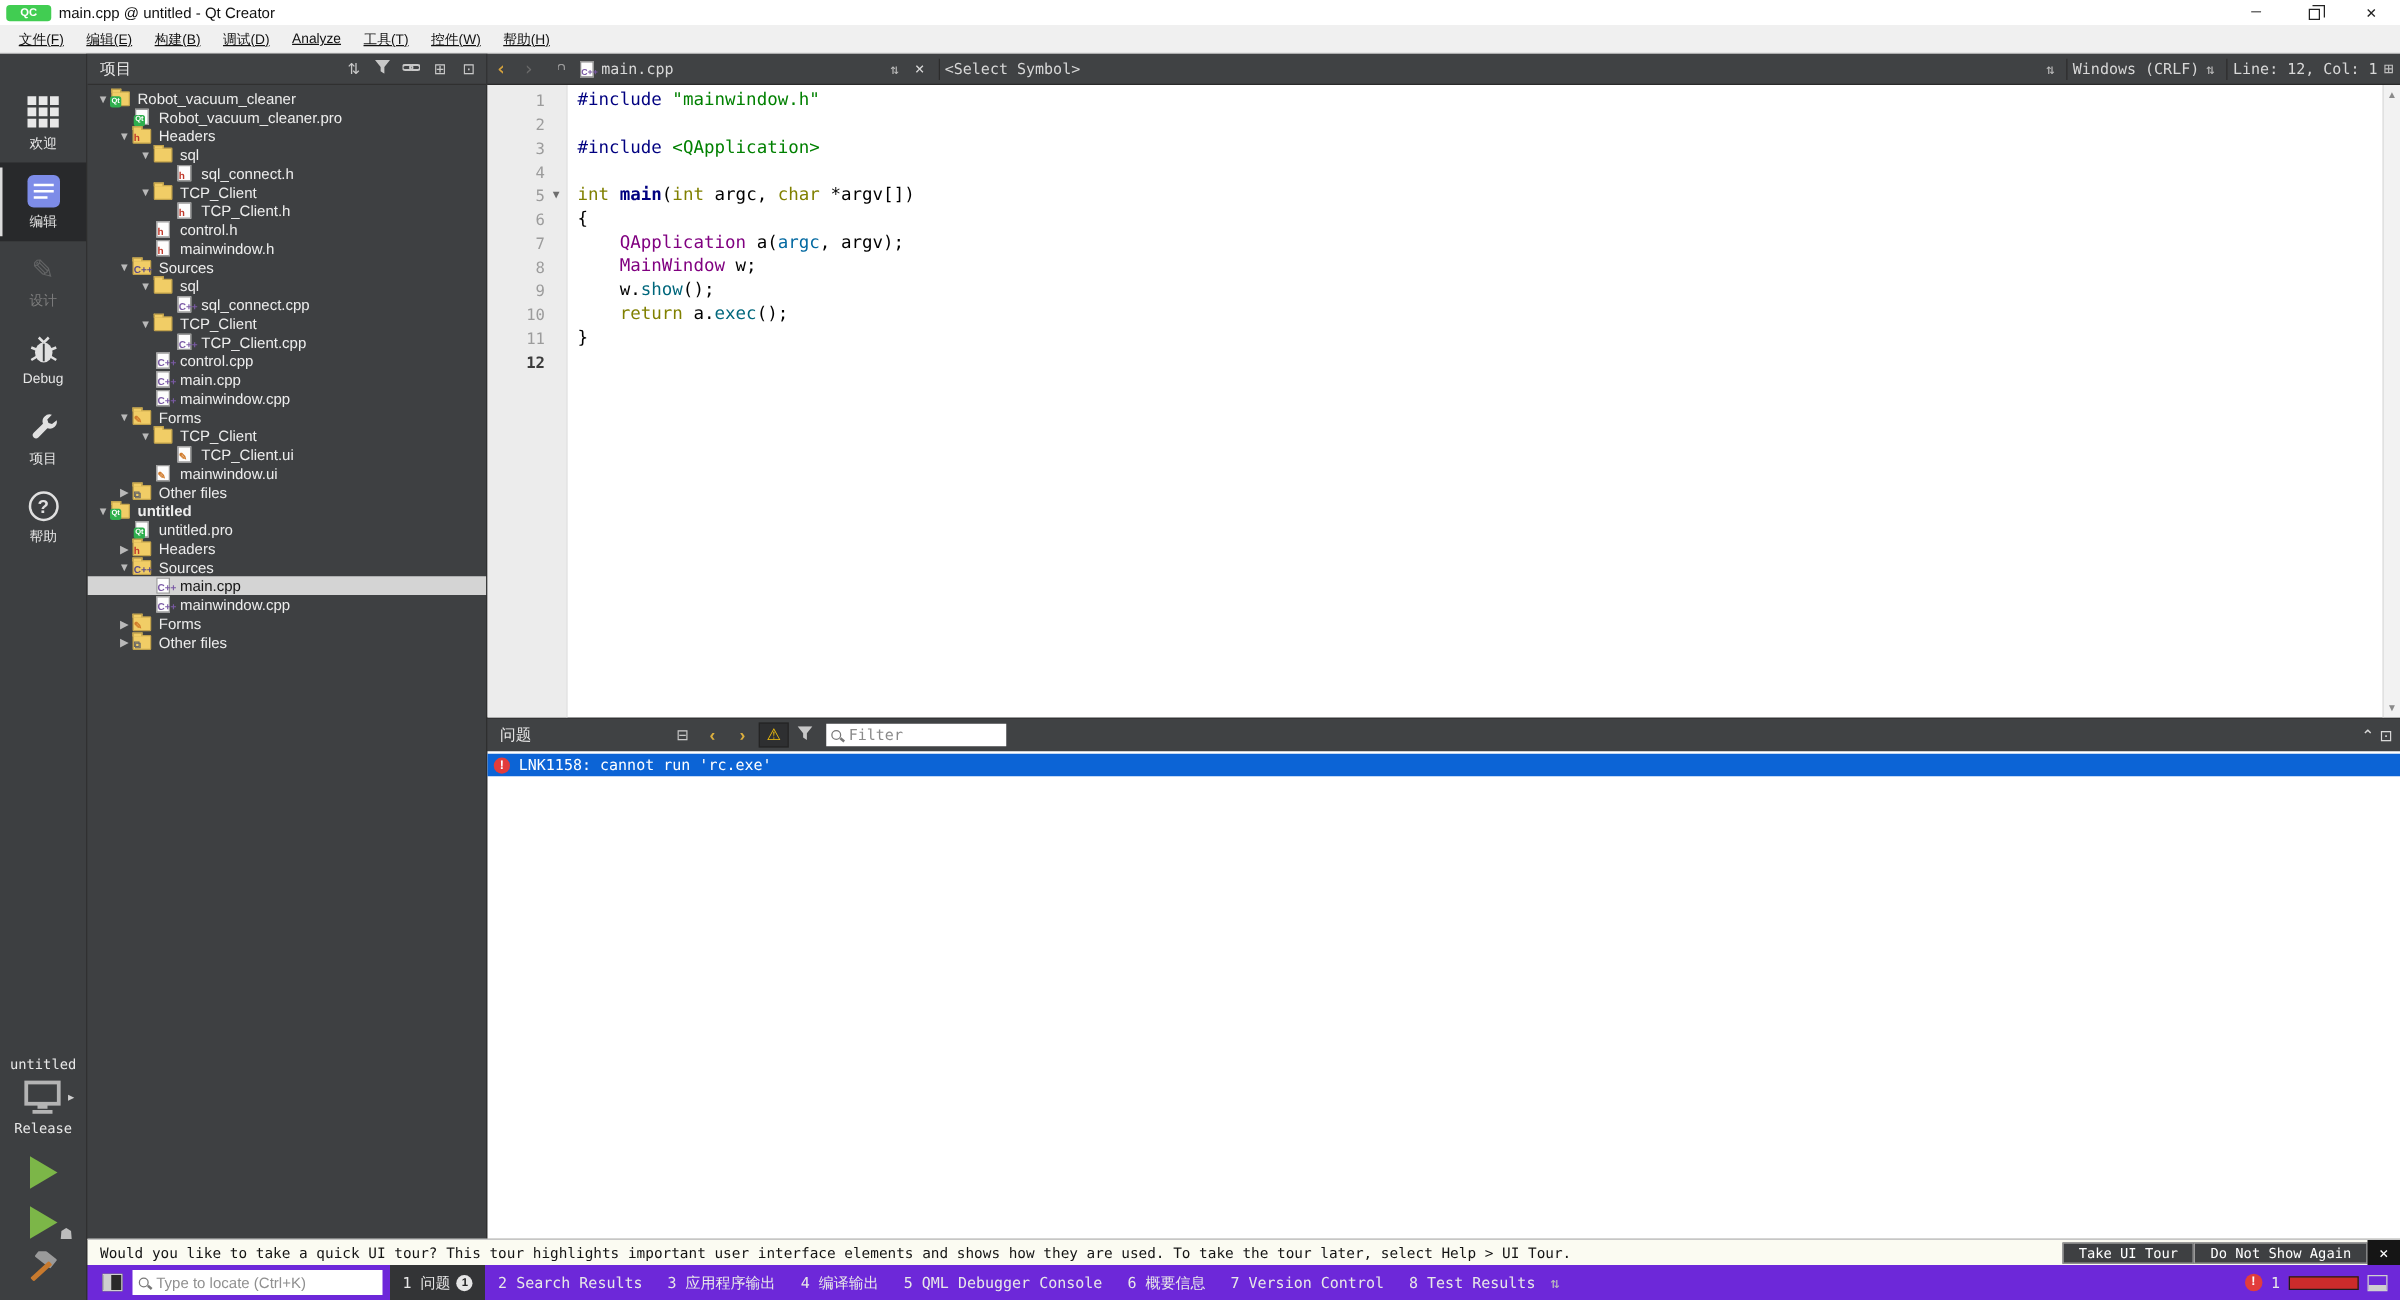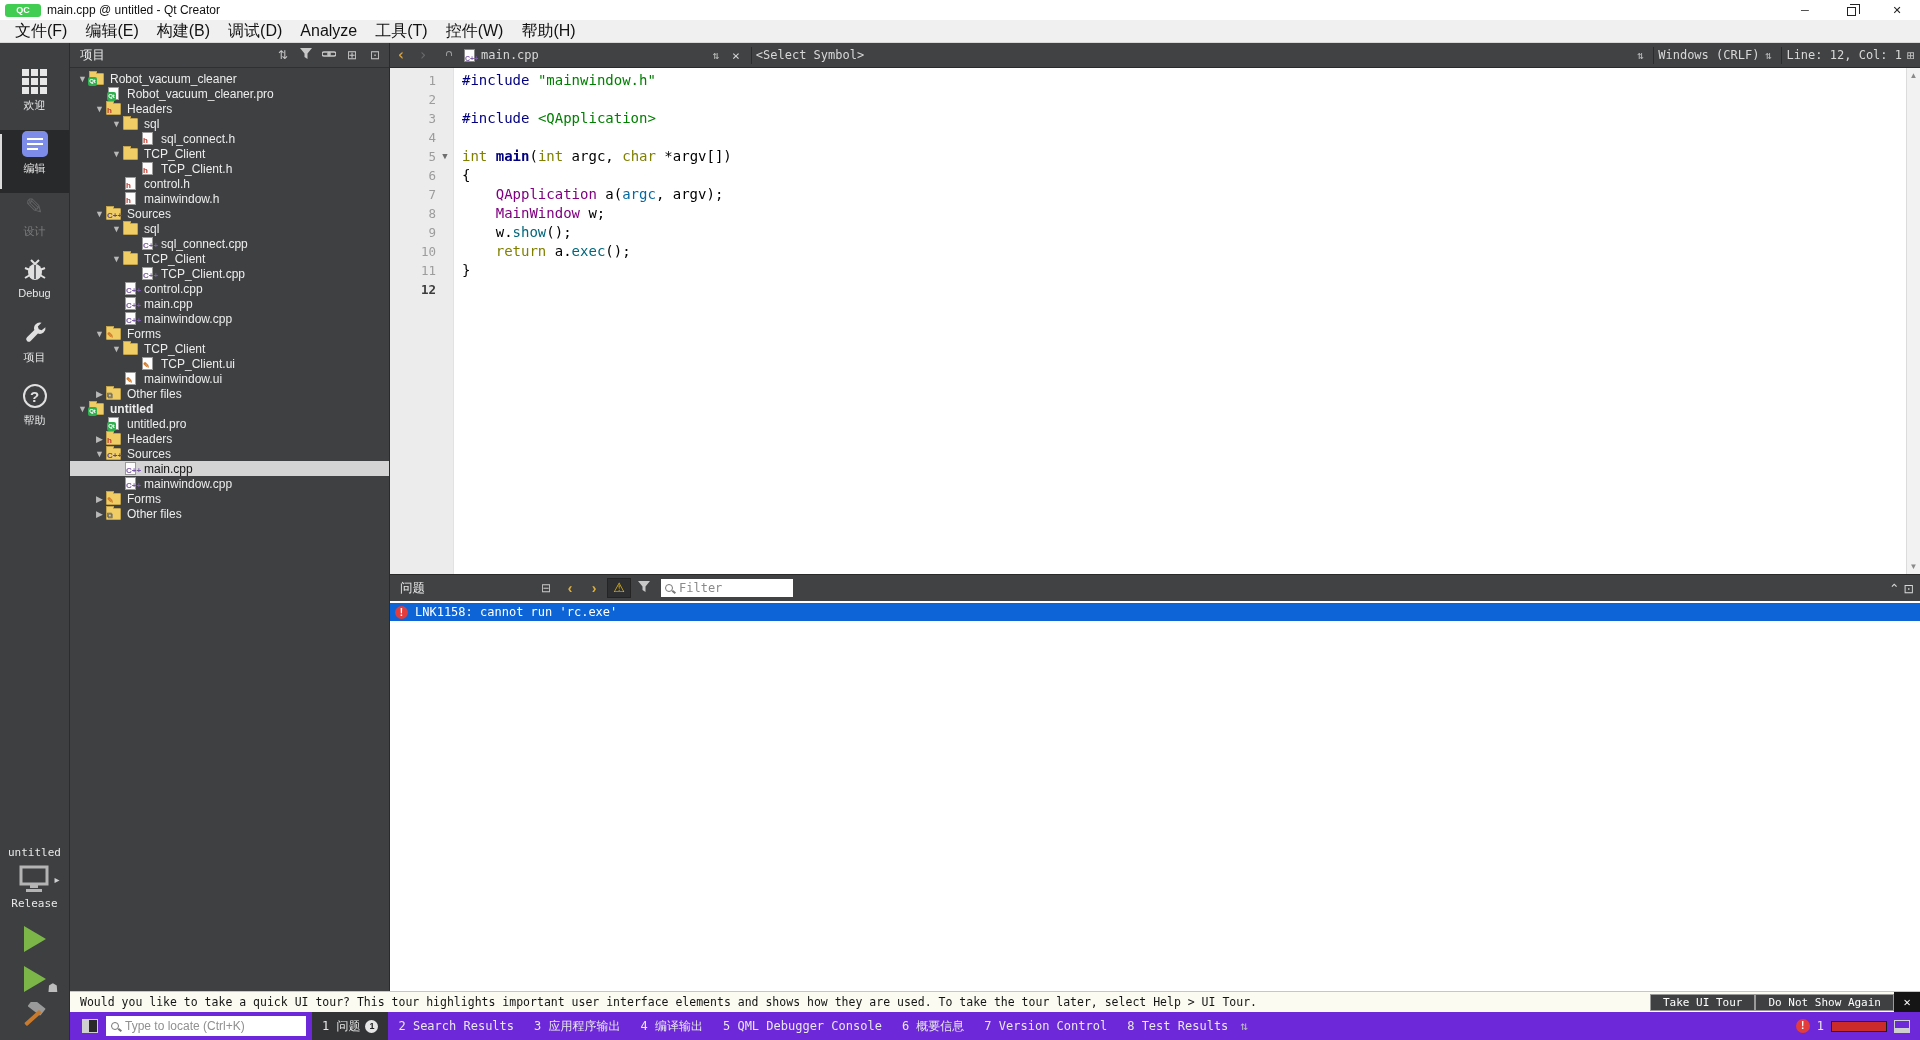--- a/index.html
+++ b/index.html
@@ -12,29 +12,29 @@
              color:#fff; font:bold 9px/13px "Liberation Sans",sans-serif; text-align:center; flex:none; }
   .title-text { font-size:12px; color:#101010; }
   .win-controls { margin-left:auto; display:flex; height:100%; }
   .win-btn { width:46px; display:flex; align-items:center; justify-content:center; color:#222; font-size:11px; }
   .restore-glyph { position:relative; width:9px; height:9px; border:1px solid #222; background:#fff; margin-top:2px; }
   .restore-glyph::before { content:""; position:absolute; top:-4px; left:2px; width:9px; height:9px;
                            border:1px solid #222; border-left:none; border-bottom:none; }
 
   
   .menubar { height:23px; background:#f0f0f0; display:flex; align-items:center; padding-left:6px; border-bottom:1px solid #d8d8d8; }
-  .menu-item { padding:0 9px; font-size:16px; color:#111; height:100%; display:flex; align-items:center; }
+  .menu-item { padding:0 9px; font-size:11px; color:#111; height:100%; display:flex; align-items:center;text-decoration:underline; }
 
   
   .app-body { display:flex; height:997px; }
 
   
   .mode-sidebar { width:70px; background:#3d3f41; display:flex; flex-direction:column; flex:none; border-right:1px solid #2c2c2c; }
   .mode-list { margin-top:24px; }
-  .mode-item { height:63px; display:flex; flex-direction:column; align-items:center; justify-content:flex-start; gap:3px; position:relative; }
+  .mode-item { height:63px; display:flex; flex-direction:column; align-items:center; justify-content:center; gap:3px; position:relative; }
   .mode-item.active { background:#28292b; }
   .mode-item.active::before { content:""; position:absolute; left:0; top:4px; bottom:4px; width:2px; background:#dcdcdc; }
   .mode-label { font-size:11px; color:#e6e6e6; }
   .mode-item.disabled .mode-label { color:#7c7c7c; }
   .mode-item.disabled .mode-ic { opacity:.4; }
   .mode-ic { width:28px; height:28px; display:flex; align-items:center; justify-content:center; }
   .ic-grid { display:grid; grid-template-columns:repeat(3,7px); grid-template-rows:repeat(3,7px); gap:2px; }
   .ic-grid i { background:#e8e8e8; }
   .ic-edit { width:26px; height:26px; background:#7d8ce8; border-radius:5px; display:flex; flex-direction:column;
              align-items:center; justify-content:center; gap:3px; }
@@ -118,21 +118,21 @@
 
   
   .issues-panel { height:417px; flex:none; display:flex; flex-direction:column; border-top:1px solid #2a2a2a; }
   .issues-header { height:26px; background:#404244; display:flex; align-items:center; color:#e8e8e8;
                    font-size:12.5px; padding-left:10px; }
   .ih-tools { display:flex; align-items:center; margin-left:110px; gap:2px; }
   .ih-ic { width:22px; text-align:center; font-size:12px; color:#c8c8c8; }
   .ih-arrow { color:#dcaf3e; font-weight:bold; font-size:14px; }
   .ih-warn { background:#2e2f31; border:1px solid #242424; color:#f4c20d; font-size:13px; width:24px; height:20px; line-height:18px; }
   .funnel { display:inline-block; }
-  .filter-box { width:132px; height:18px; background:#fff; display:flex; align-items:center; margin-left:4px; padding:0 4px; }
+  .filter-box { width:144px; height:18px; background:#fff; display:flex; align-items:center; margin-left:4px; padding:0 4px; }
   .mag { position:relative; width:8px; height:8px; border:1.5px solid #777; border-radius:50%; flex:none; }
   .mag::after { content:""; position:absolute; left:6px; top:6px; width:4px; height:1.5px; background:#777; transform:rotate(40deg); }
   .filter-ph { color:#8a8a8a; font:12px "DejaVu Sans Mono",monospace; margin-left:6px; }
   .ih-right { margin-left:auto; display:flex; align-items:center; gap:4px; padding-right:6px; color:#d8d8d8; }
   .issues-body { flex:1; background:#ffffff; padding-top:2px; }
   .issue-row { height:18px; display:flex; align-items:center; font:12px "DejaVu Sans Mono",monospace; padding-left:5px; gap:7px; }
   .issue-row.selected { background:#0c64d6; color:#ffffff; }
   .err-ic { width:13px; height:13px; border-radius:50%; background:#e23c3c; color:#fff; flex:none;
             font:bold 10px/13px "Liberation Sans",sans-serif; text-align:center; }
 

